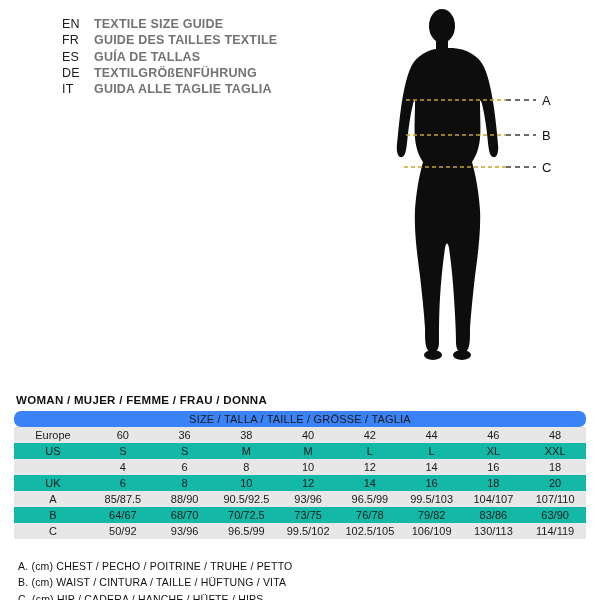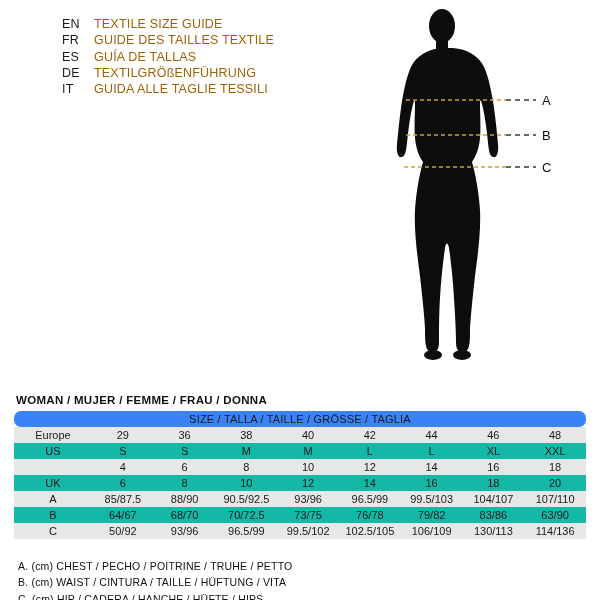--- a/index.html
+++ b/index.html
@@ -31,21 +31,22 @@
     font-size: 12.5px;
     letter-spacing: 0.2px;
   }
   .lang-code {
     width: 32px;
     flex: 0 0 32px;
     color: #1a1a1a;
   }
   .lang-text {
     flex: 1;
-    color: #a16207;
+    color: #737373;
+    font-weight: bold;
   }
 
   
   .figure-wrap {
     position: absolute;
     right: 4px;
     top: 4px;
     width: 240px;
     height: 380px;
   }
@@ -119,21 +120,21 @@
   <div class="lang-row">
     <span class="lang-code">ES</span>
     <span class="lang-text">GUÍA DE TALLAS</span>
   </div>
   <div class="lang-row">
     <span class="lang-code">DE</span>
     <span class="lang-text">TEXTILGRÖßENFÜHRUNG</span>
   </div>
   <div class="lang-row">
     <span class="lang-code">IT</span>
-    <span class="lang-text">GUIDA ALLE TAGLIE TESSILI</span>
+    <span class="lang-text">GUIDA ALLE TAGLIE TAGLIA</span>
   </div>
 </div>
 
 <div class="figure-wrap">
   <svg class="figure-svg" width="240" height="380" viewBox="0 0 240 380">
 
     <g fill="#0d0d0d">
 
       <ellipse cx="86" cy="22" rx="13" ry="17"></ellipse>
 
@@ -213,21 +214,21 @@
         <col>
         <col>
     </colgroup>
     <tbody>
       <tr class="row-head">
         <th class="label-cell" colspan="9">SIZE / TALLA / TAILLE / GRÖSSE / TAGLIA</th>
       </tr>
 
       <tr class="shaded">
         <td class="label-cell">Europe</td>
-        <td>29</td>
+        <td>60</td>
         <td>36</td>
         <td>38</td>
         <td>40</td>
         <td>42</td>
         <td>44</td>
         <td>46</td>
         <td>48</td>
       </tr>
 
       <tr class="plain">
@@ -292,21 +293,21 @@
 
       <tr class="shaded">
         <td class="label-cell">C</td>
         <td>50/92</td>
         <td>93/96</td>
         <td>96.5/99</td>
         <td>99.5/102</td>
         <td>102.5/105</td>
         <td>106/109</td>
         <td>130/113</td>
-        <td>114/136</td>
+        <td>114/119</td>
       </tr>
     </tbody>
   </table>
 
   <div class="legend">
     <div>A. (cm) CHEST / PECHO / POITRINE / TRUHE / PETTO</div>
     <div>B. (cm) WAIST / CINTURA / TAILLE / HÜFTUNG / VITA</div>
     <div>C. (cm) HIP / CADERA / HANCHE / HÜFTE / HIPS</div>
   </div>
 </div>

